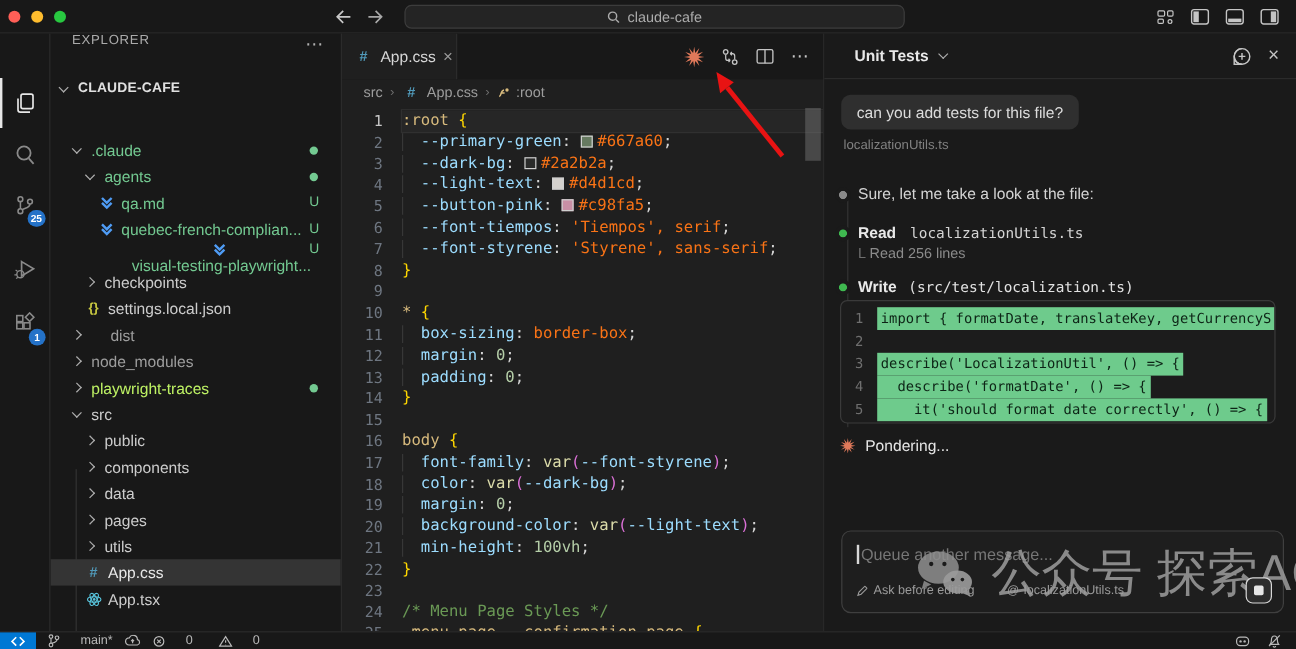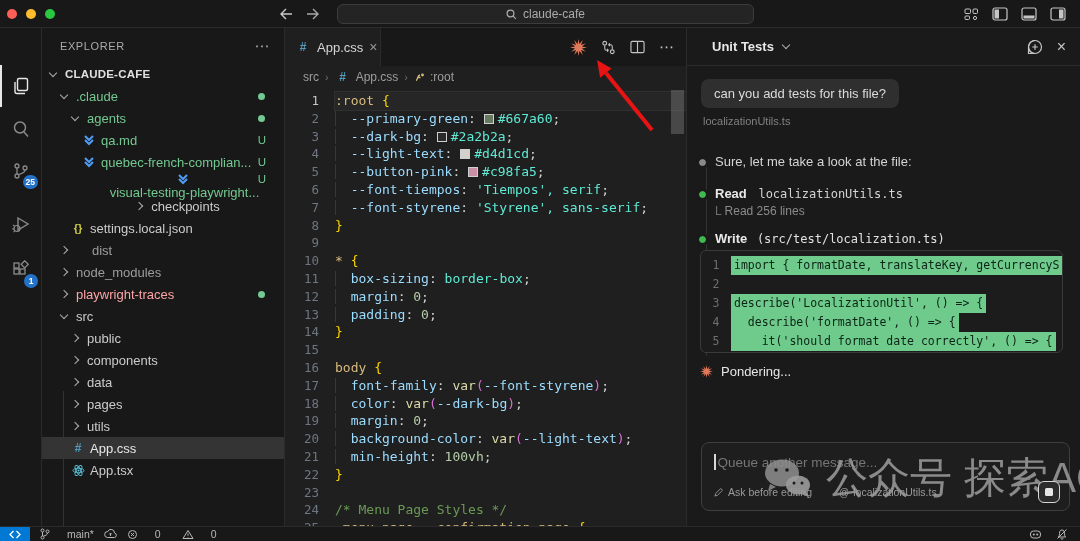--- a/index.html
+++ b/index.html
@@ -19,21 +19,21 @@
   .main { position:absolute; left:0; top:28px; width:1080px; height:498px; display:flex; }
 
   
   .activitybar { width:42px; background:#181818; border-right:1px solid #2b2b2b; position:relative; flex:none; }
   .ab-item { position:absolute; left:0; width:42px; height:42px; display:flex; align-items:center; justify-content:center; color:#8a8a8a; }
   .ab-item.active { color:#e7e7e7; box-shadow:inset 2px 0 0 #e7e7e7; }
   .ab-badge { position:absolute; right:4px; bottom:3px; min-width:14px; height:14px; padding:0 3px; background:#2472c8; border-radius:8px; color:#fff; font-size:8.5px; font-weight:bold; display:flex; align-items:center; justify-content:center; }
 
   
   .sidebar { width:243px; background:#181818; border-right:1px solid #2b2b2b; flex:none; overflow:hidden; }
-  .sb-header { height:35px; display:flex; align-items:center; padding:0 14px 0 18px; color:#ababab; font-size:11px; letter-spacing:.6px; }
+  .sb-header { height:35px; display:flex; padding:0 14px 0 18px; color:#ababab; font-size:11px; letter-spacing:.6px; }
   .sb-header .more { margin-left:auto; color:#b0b0b0; font-size:15px; cursor:pointer; }
   .tree-row { position:relative; height:22px; display:flex; align-items:center; font-size:13px; color:#cccccc; cursor:pointer; white-space:nowrap; }
   .tree-row.selected { background:#343434; }
   .tree-row .lbl { margin-left:4px; }
   .tree-row.rootrow .lbl { font-weight:bold; font-size:11.5px; color:#e0e0e0; letter-spacing:.2px; }
   .chev { width:6px; height:6px; border-right:1.4px solid #aeaeae; border-bottom:1.4px solid #aeaeae; display:inline-block; flex:none; }
   .chev.down { transform:rotate(45deg); margin:-3px 5px 0 2px; }
   .chev.right { transform:rotate(-45deg); margin:0 5px 0 2px; }
   .ficon { width:16px; text-align:center; font-size:12px; flex:none; display:inline-flex; justify-content:center; }
   .gitbadge { position:absolute; right:18px; color:#73c991; font-size:11.5px; }
@@ -47,21 +47,21 @@
   .tab .close { margin-left:auto; color:#9a9a9a; font-size:14px; }
   .ed-actions { margin-left:auto; display:flex; align-items:center; gap:14px; padding-right:12px; color:#c5c5c5; }
   .breadcrumb { height:22px; display:flex; align-items:center; gap:5px; padding-left:18px; font-size:12px; color:#9d9d9d; }
   .bc-sep { color:#6e6e6e; font-size:11px; margin:0 1px; }
   .codearea { position:relative; height:438px; overflow:hidden; padding-top:4px; font-family:"DejaVu Sans Mono", monospace; font-size:13px; }
   .code-line { display:flex; height:17.8px; line-height:17.8px; }
   .gutter { width:50px; flex:none; text-align:right; padding-right:16px; color:#6e7681; font-size:12.5px; }
   .code-line.current .gutter { color:#c6c6c6; }
   .lc { flex:1; white-space:pre; }
   .code-line.current .lc { background:#ffffff09; box-shadow:0 0 0 1px #ffffff14; }
-  .tk-sel{color:#d7ba7d} .tk-prop{color:#9cdcfe} .tk-pun{color:#d4d4d4} .tk-val{color:#5eead4}
+  .tk-sel{color:#d7ba7d} .tk-prop{color:#9cdcfe} .tk-pun{color:#d4d4d4} .tk-val{color:#f97316}
   .tk-num{color:#b5cea8} .tk-brace{color:#ffd700} .tk-paren{color:#da70d6} .tk-com{color:#6a9955} .tk-fn{color:#dcdcaa}
   .tk-ind{box-shadow:inset 1px 0 0 #373737;}
   .swatch { display:inline-block; width:10px; height:10px; border:1px solid #cfcfcf; margin-right:4px; vertical-align:-1px; }
   .ed-scrollthumb { position:absolute; right:2px; top:62px; width:13px; height:44px; background:rgba(121,121,121,.45); }
 
   
   .chat { width:393px; flex:none; background:#1a1a1a; position:relative; font-size:13px; }
   .chat-header { height:38px; border-bottom:1px solid #2b2b2b; display:flex; align-items:center; padding:0 14px 0 25px; }
   .chat-title { color:#e8e8e8; font-weight:bold; font-size:13px; }
   .chat-header .chev { margin-left:9px; margin-top:-3px; }
@@ -211,21 +211,21 @@
       <div class="sb-header">
         <span>EXPLORER</span>
         <span class="more">⋯</span>
       </div>
       <div id="tree" style="position:relative;">
         <div class="guide-src"></div>
       <div class="tree-row rootrow" style="padding-left: 6px;">
             <span class="chev down"></span>
             <span class="lbl">CLAUDE-CAFE</span>
           </div>
-          <div class="tree-row" style="padding-left: 17px;">
+          <div class="tree-row" style="padding-left: 17px; margin-top: 29px;">
             <span class="chev down"></span>
             <span class="lbl" style="color: rgb(115, 201, 145);">.claude</span>
             <span class="gitdot"></span>
           </div>
           <div class="tree-row" style="padding-left: 28px;">
             <span class="chev down"></span>
             <span class="lbl" style="color: rgb(115, 201, 145);">agents</span>
             <span class="gitdot"></span>
           </div>
           <div class="tree-row" style="padding-left: 39px;">
@@ -248,41 +248,41 @@
           </div>
           <div class="tree-row" style="padding-left: 39px; flex-direction: column;">
             <span class="ficon">
               <svg width="12" height="12" viewBox="0 0 12 12">
                 <path d="M2 2l4 4 4-4M2 6l4 4 4-4" stroke="#4f9cf5" fill="none" stroke-width="2"></path>
               </svg>
             </span>
             <span class="lbl" style="color: rgb(115, 201, 145);">visual-testing-playwright...</span>
             <span class="gitbadge">U</span>
           </div>
-          <div class="tree-row" style="padding-left: 28px; justify-content: center;">
+          <div class="tree-row" style="padding-left: 28px;">
             <span class="chev right"></span>
             <span class="lbl">checkpoints</span>
           </div>
           <div class="tree-row" style="padding-left: 28px;">
             <span class="ficon">
               <span style="color:#cbcb41;font-size:11px;font-weight:bold;">{}</span>
             </span>
             <span class="lbl">settings.local.json</span>
           </div>
           <div class="tree-row" style="padding-left: 17px; gap: 16px;">
             <span class="chev right"></span>
             <span class="lbl" style="color: rgb(157, 157, 157);">dist</span>
           </div>
           <div class="tree-row" style="padding-left: 17px;">
             <span class="chev right"></span>
             <span class="lbl" style="color: rgb(157, 157, 157);">node_modules</span>
           </div>
           <div class="tree-row" style="padding-left: 17px;">
             <span class="chev right"></span>
-            <span class="lbl" style="color: #fca5a5;">playwright-traces</span>
+            <span class="lbl" style="color: #bef264;">playwright-traces</span>
             <span class="gitdot"></span>
           </div>
           <div class="tree-row" style="padding-left: 17px;">
             <span class="chev down"></span>
             <span class="lbl">src</span>
           </div>
           <div class="tree-row" style="padding-left: 28px;">
             <span class="chev right"></span>
             <span class="lbl">public</span>
           </div>

